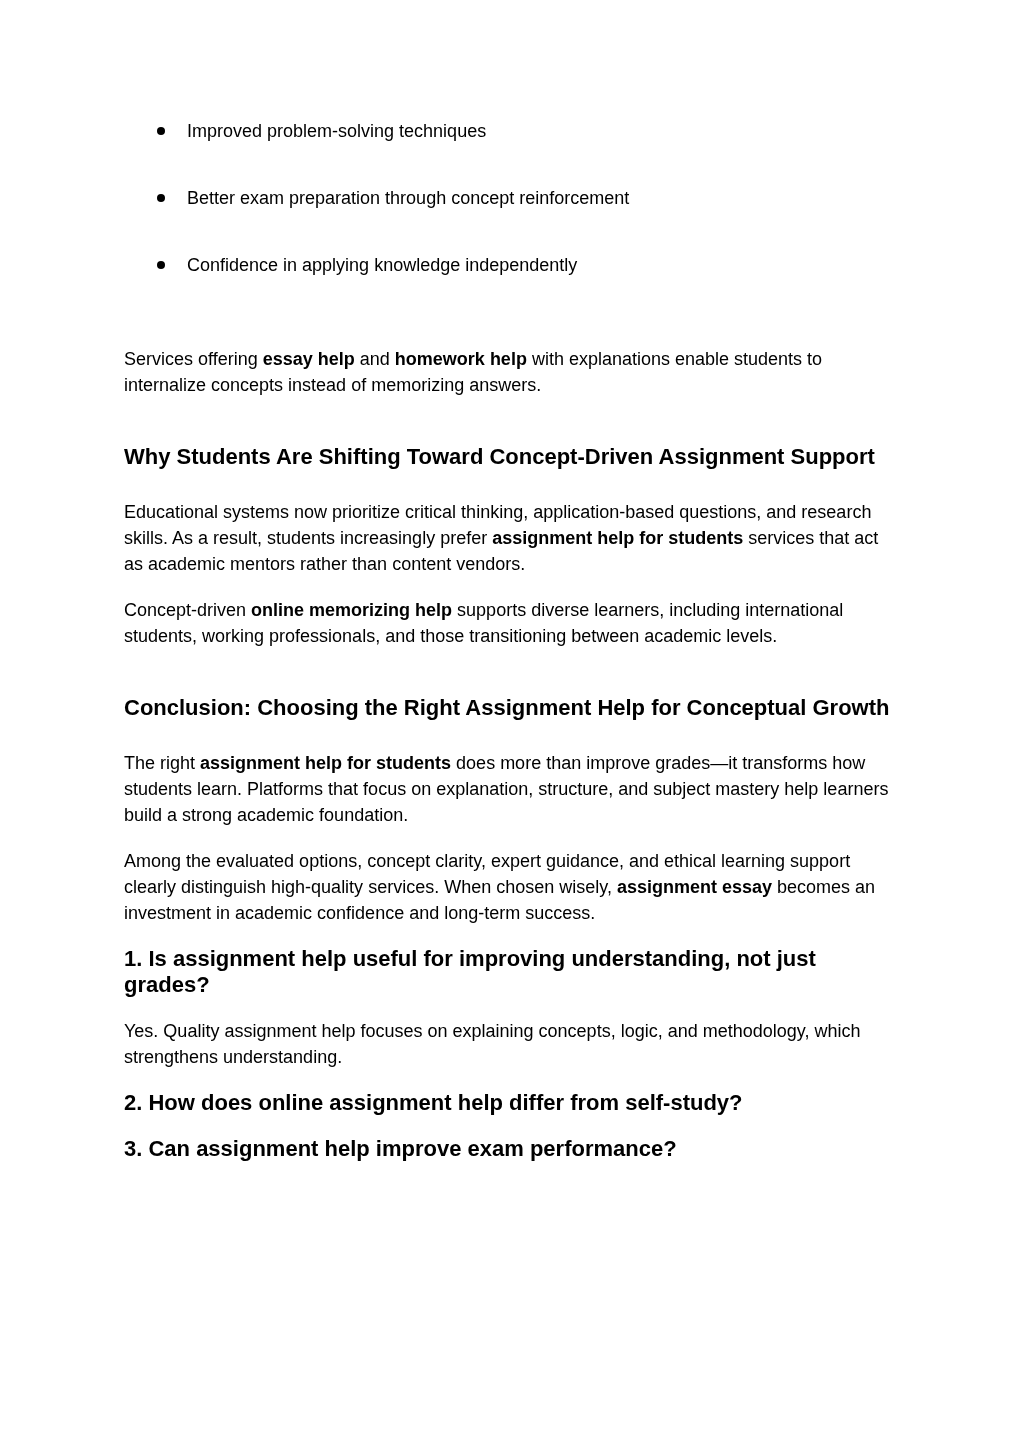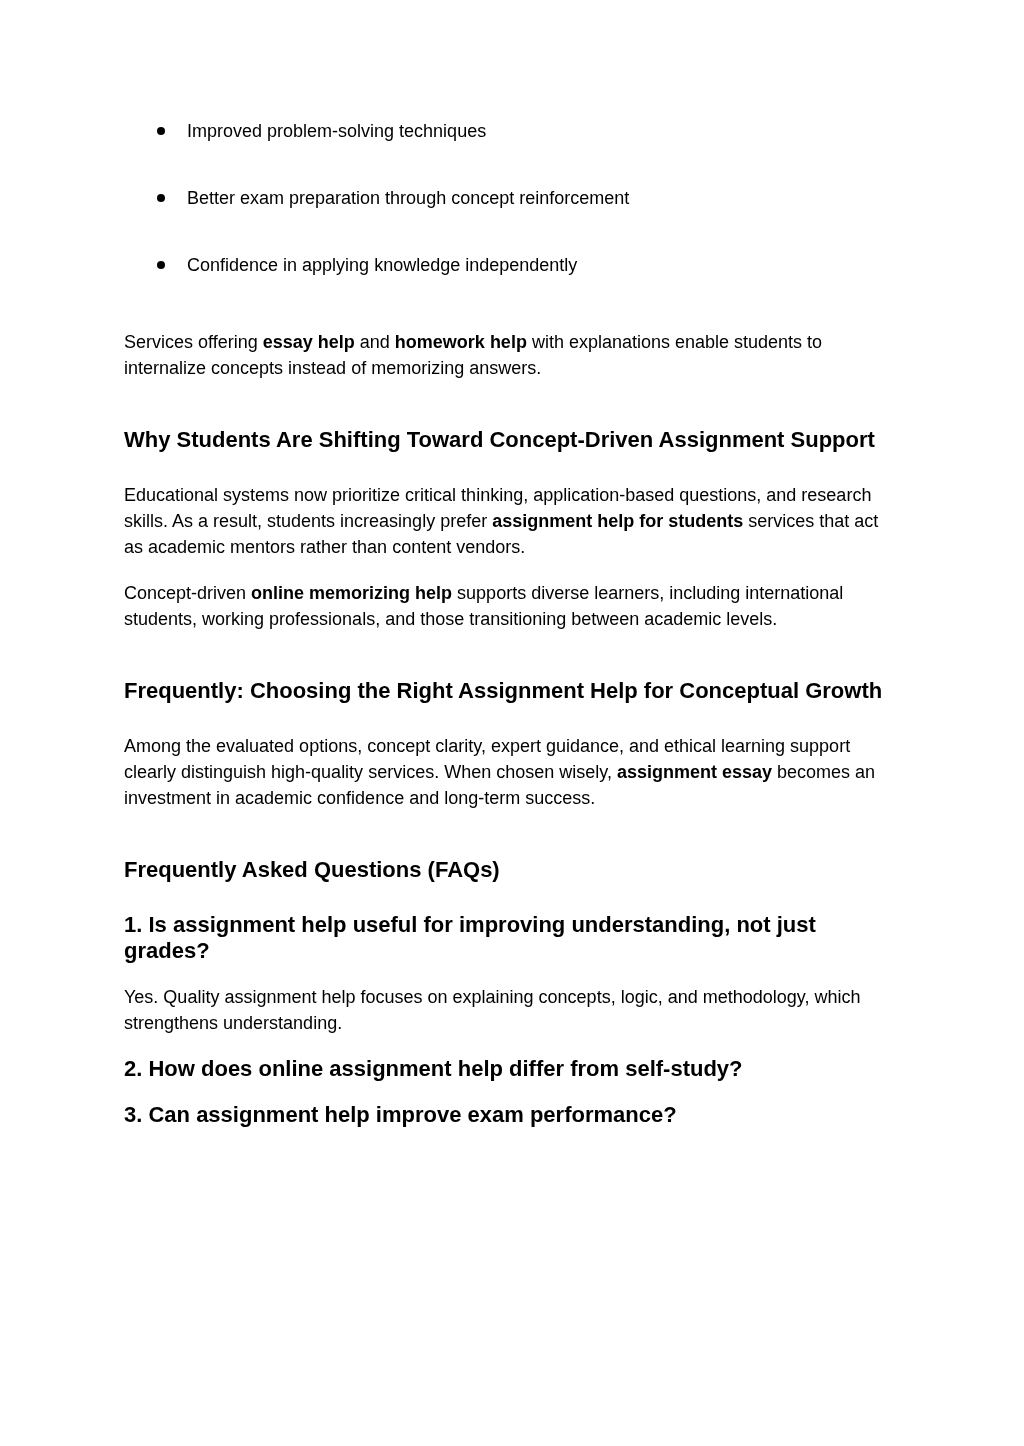--- a/index.html
+++ b/index.html
@@ -30,21 +30,21 @@
     height: 8px;
     border-radius: 50%;
     background: #000000;
     display: inline-block;
   }
   p {
     font-size: 18px;
     line-height: 26px;
     margin: 20px 0 0 0;
   }
-  p.intro { margin-top: 51px; }
+  p.intro { margin-top: 68px; }
   b, .faq-q { font-weight: 700; }
   h2 {
     font-size: 22px;
     line-height: 45px;
     font-weight: 700;
     margin: 36px 0 0 0;
     letter-spacing: 0;
   }
   .faq-q { font-size: 22px; line-height: 26px; margin-top: 20px; }
 </style>
@@ -67,24 +67,24 @@
       <span>Confidence in applying knowledge independently</span>
     </li>
   </ul>
 
   <p class="intro">Services offering <b>essay help</b> and <b>homework help</b> with explanations enable students to internalize concepts instead of memorizing answers.</p>
 
   <h2>Why Students Are Shifting Toward Concept-Driven Assignment Support</h2>
   <p>Educational systems now prioritize critical thinking, application-based questions, and research skills. As a result, students increasingly prefer <b>assignment help for students</b> services that act as academic mentors rather than content vendors.</p>
   <p>Concept-driven <b>online memorizing help</b> supports diverse learners, including international students, working professionals, and those transitioning between academic levels.</p>
 
-  <h2>Frequently: Choosing the Right Assignment Help for Conceptual Growth</h2>
+  <h2>Conclusion: Choosing the Right Assignment Help for Conceptual Growth</h2>
+  <p>The right <b>assignment help for students</b> does more than improve grades—it transforms how students learn. Platforms that focus on explanation, structure, and subject mastery help learners build a strong academic foundation.</p>
   <p>Among the evaluated options, concept clarity, expert guidance, and ethical learning support clearly distinguish high-quality services. When chosen wisely, <b>assignment essay</b> becomes an investment in academic confidence and long-term success.</p>
 
-  <h2>Frequently Asked Questions (FAQs)</h2>
 
   <p class="faq-q">1. Is assignment help useful for improving understanding, not just grades?</p>
   <p>Yes. Quality assignment help focuses on explaining concepts, logic, and methodology, which strengthens understanding.</p>
 
   <p class="faq-q">2. How does online assignment help differ from self-study?</p>
 
   <p class="faq-q">3. Can assignment help improve exam performance?</p>
 
 </div>
 

